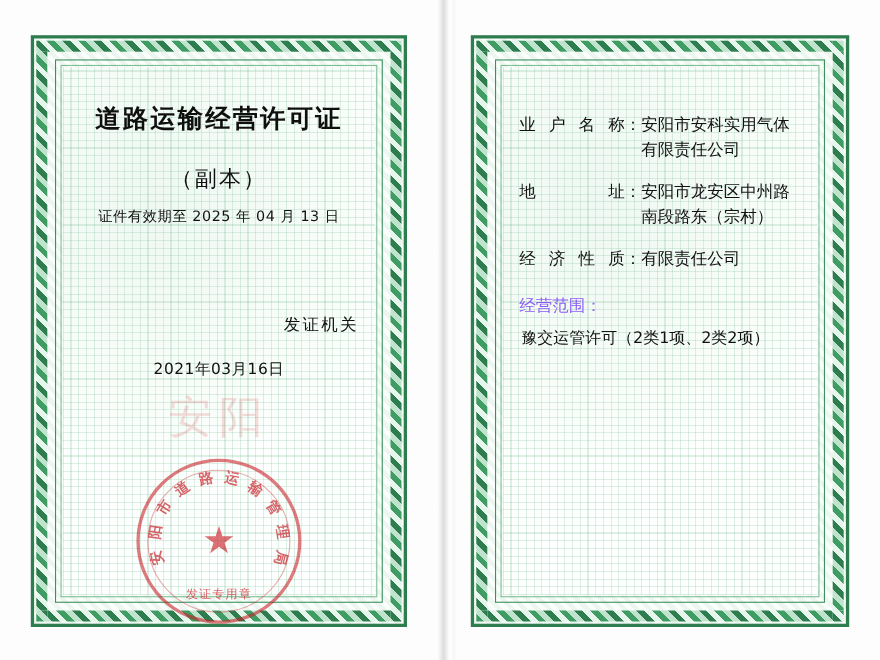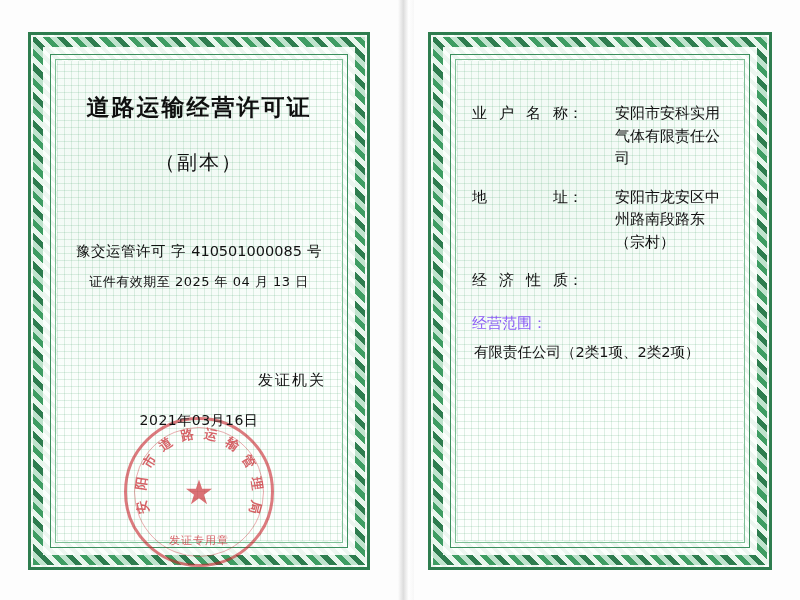--- a/index.html
+++ b/index.html
@@ -209,21 +209,20 @@
     text-align: justify;
     text-align-last: justify;
     letter-spacing: 0px;
     color: #111;
   }
   .row .colon { flex: 0 0 10px; }
   .row .val {
     flex: 1 1 auto;
     color: #111;
     word-break: break-all;
-    margin-left: 32px;
   }
   .scope-title {
     margin-top: 22px;
     font-size: 15px;
     color: #8b5cf6;
   }
   .scope-val {
     margin-top: 10px;
     font-size: 14.5px;
     color: #111;
@@ -242,27 +241,22 @@
     <div class="border-band"></div>
     <div class="border-inner"></div>
     <div class="border-inner2"></div>
     <div class="guilloche"></div>
 
     <div class="content">
 
       <div class="l-title2">道路运输经营许可证</div>
       <div class="l-sub">（副本）</div>
 
-
-      <div class="l-lic">
-        <span>豫交运管许可</span>
-        <span>字</span>
-        <span class="num">410501000085</span>
-        <span>号</span>
-      </div>
+      <div class="wm">安阳</div>
+
 
       <div class="l-valid">
         <span>证件有效期至</span>
         <span>2025</span>
         <span>年</span>
         <span>04</span>
         <span>月</span>
         <span>13</span>
         <span>日</span>
       </div>
@@ -308,22 +302,23 @@
 
         <div class="row">
           <div class="lbl">地址</div>
           <div class="colon">：</div>
           <div class="val">安阳市龙安区中州路南段路东（宗村）</div>
         </div>
 
         <div class="row">
           <div class="lbl">经济性质</div>
           <div class="colon">：</div>
+          <div class="val">有限责任公司</div>
         </div>
 
         <div class="scope-title">经营范围：</div>
-        <div class="scope-val">有限责任公司（2类1项、2类2项）</div>
+        <div class="scope-val">豫交运管许可（2类1项、2类2项）</div>
 
       </div>
     </div>
   </div>
 
 </div>
 
 </body></html>

